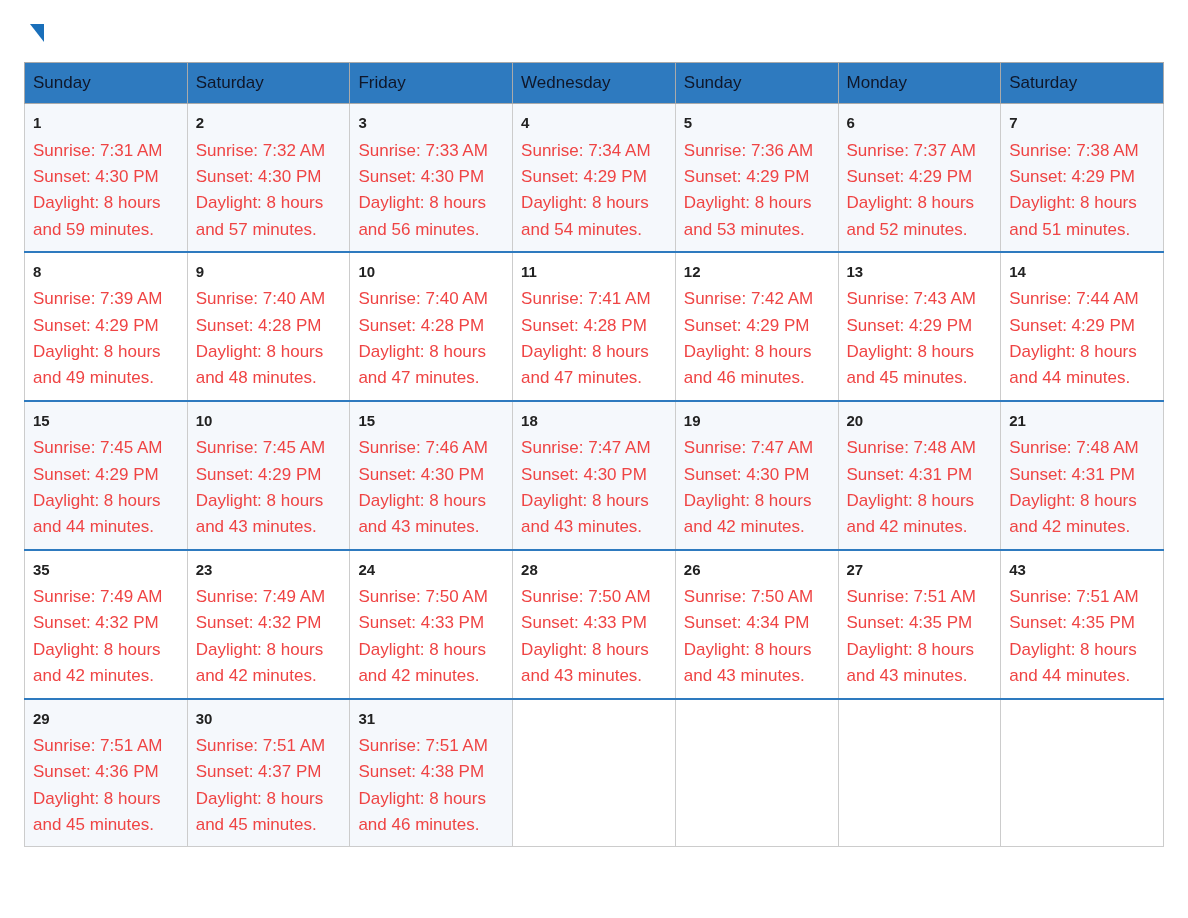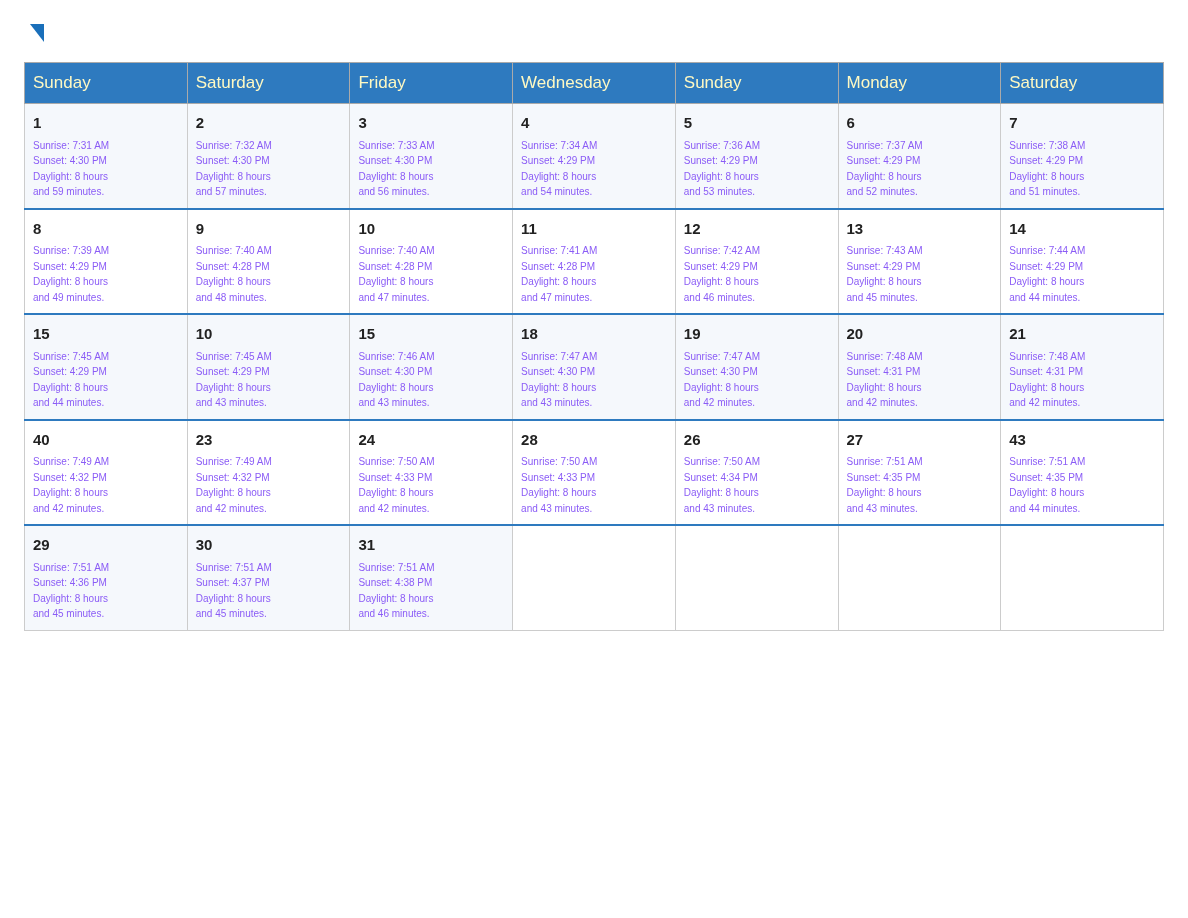--- a/index.html
+++ b/index.html
@@ -51,21 +51,21 @@
       color: #555;
       margin-top: 4px;
     }
     .calendar {
       width: 100%;
       border-collapse: collapse;
       border: 1px solid #aaa;
     }
     .calendar th {
       background-color: #2e7abf;
-      color: #fef9c3;
+      color: #0f172a;
       font-size: 17px;
       font-weight: normal;
       padding: 10px 8px;
       text-align: left;
       border: 1px solid #aaa;
     }
     .calendar td {
       vertical-align: top;
       padding: 8px;
       border: 1px solid #ccc;
@@ -82,22 +82,22 @@
       background-color: #ffffff;
     }
     .day-number {
       font-size: 15px;
       font-weight: bold;
       color: #222;
       display: block;
       margin-bottom: 3px;
     }
     .day-info {
-      font-size: 10px;
-      color: #8b5cf6;
+      font-size: 17px;
+      color: #ef4444;
       line-height: 1.55;
     }
     .empty-cell {
       background-color: #fff !important;
     }
     .row-divider td {
       border-top: 2px solid #2e7abf !important;
     }
   </style>
 </head>
@@ -217,21 +217,21 @@
           <span class="day-number">20</span>
           <div class="day-info">Sunrise: 7:48 AM<br>Sunset: 4:31 PM<br>Daylight: 8 hours<br>and 42 minutes.</div>
         </td>
         <td>
           <span class="day-number">21</span>
           <div class="day-info">Sunrise: 7:48 AM<br>Sunset: 4:31 PM<br>Daylight: 8 hours<br>and 42 minutes.</div>
         </td>
       </tr>
       <tr class="row-divider">
         <td>
-          <span class="day-number">40</span>
+          <span class="day-number">35</span>
           <div class="day-info">Sunrise: 7:49 AM<br>Sunset: 4:32 PM<br>Daylight: 8 hours<br>and 42 minutes.</div>
         </td>
         <td>
           <span class="day-number">23</span>
           <div class="day-info">Sunrise: 7:49 AM<br>Sunset: 4:32 PM<br>Daylight: 8 hours<br>and 42 minutes.</div>
         </td>
         <td>
           <span class="day-number">24</span>
           <div class="day-info">Sunrise: 7:50 AM<br>Sunset: 4:33 PM<br>Daylight: 8 hours<br>and 42 minutes.</div>
         </td>

